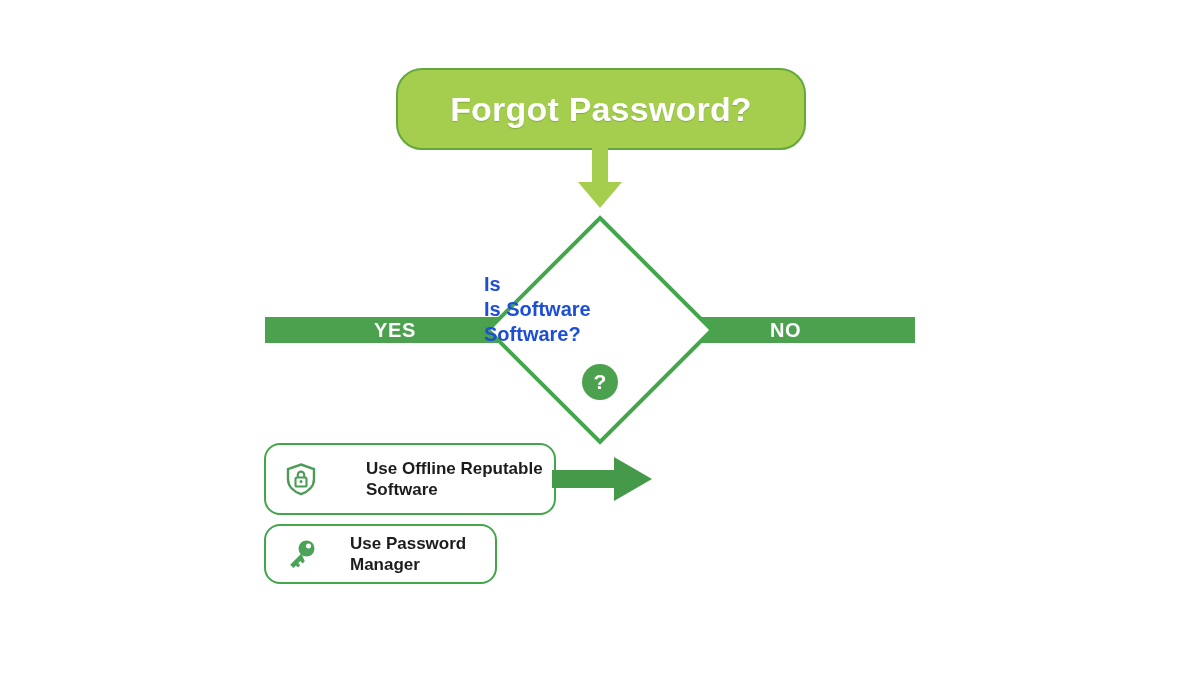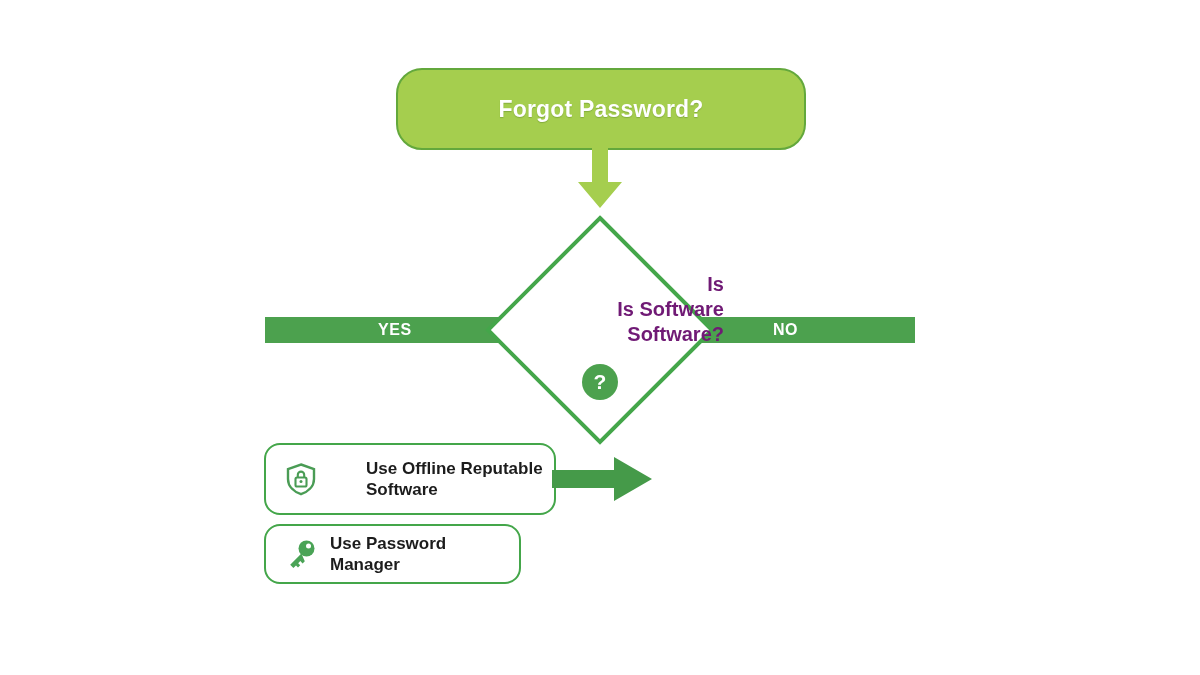--- a/index.html
+++ b/index.html
@@ -30,21 +30,21 @@
     box-sizing: border-box;
     background: #a5ce4e;
     border: 2px solid #63a83c;
     border-radius: 26px;
     display: flex;
     align-items: center;
     justify-content: center;
   }
   .start-node-label {
     color: #ffffff;
-    font-size: 23px;
+    font-size: 34px;
     font-weight: bold;
     letter-spacing: 0.2px;
     text-shadow: 0 1px 1px rgba(90,130,40,0.45);
   }
 
   
   .down-arrow {
     position: absolute;
     left: 570px;
     top: 148px;
@@ -67,44 +67,44 @@
     width: 260px;
     clip-path: polygon(0 0, 100% 0, calc(100% - 18px) 50%, 100% 100%, 0 100%);
   }
   .branch-bar-no {
     left: 656px;
     width: 259px;
     clip-path: polygon(18px 0, 100% 0, 100% 100%, 18px 100%, 0 50%);
   }
   .branch-label {
     color: #ffffff;
-    font-size: 16px;
+    font-size: 20px;
     font-weight: bold;
     letter-spacing: 0.6px;
   }
 
   
   .decision {
     position: absolute;
     left: 484px;
     top: 214px;
     width: 232px;
     height: 232px;
   }
   .decision-shape {
     position: absolute;
     inset: 0;
   }
   .decision-text {
     position: absolute;
-    left: 8px;
+    left: 0;
     top: 58px;
     width: 232px;
-    text-align: right;
-    color: #701a75;
+    text-align: left;
+    color: #1d4ed8;
     font-size: 20px;
     font-weight: bold;
     line-height: 25px;
   }
   .decision-badge {
     position: absolute;
     left: 98px;
     top: 150px;
     width: 36px;
     height: 36px;
@@ -123,21 +123,21 @@
     position: absolute;
     box-sizing: border-box;
     background: #ffffff;
     border: 2px solid #44a64a;
     border-radius: 16px;
     display: flex;
     align-items: center;
     padding-left: 14px;
   }
   .out-box-offline { left: 264px; top: 443px; width: 292px; height: 72px; gap: 36px; }
-  .out-box-manager { left: 264px; top: 524px; width: 257px; height: 60px; }
+  .out-box-manager { left: 264px; top: 524px; width: 233px; height: 60px; gap: 20px; }
   .out-box-online  { left: 644px; top: 443px; width: 290px; height: 72px; }
 
   .out-icon {
     flex: 0 0 auto;
     width: 42px;
     height: 42px;
     display: flex;
     align-items: center;
     justify-content: center;
     margin-right: 8px;

